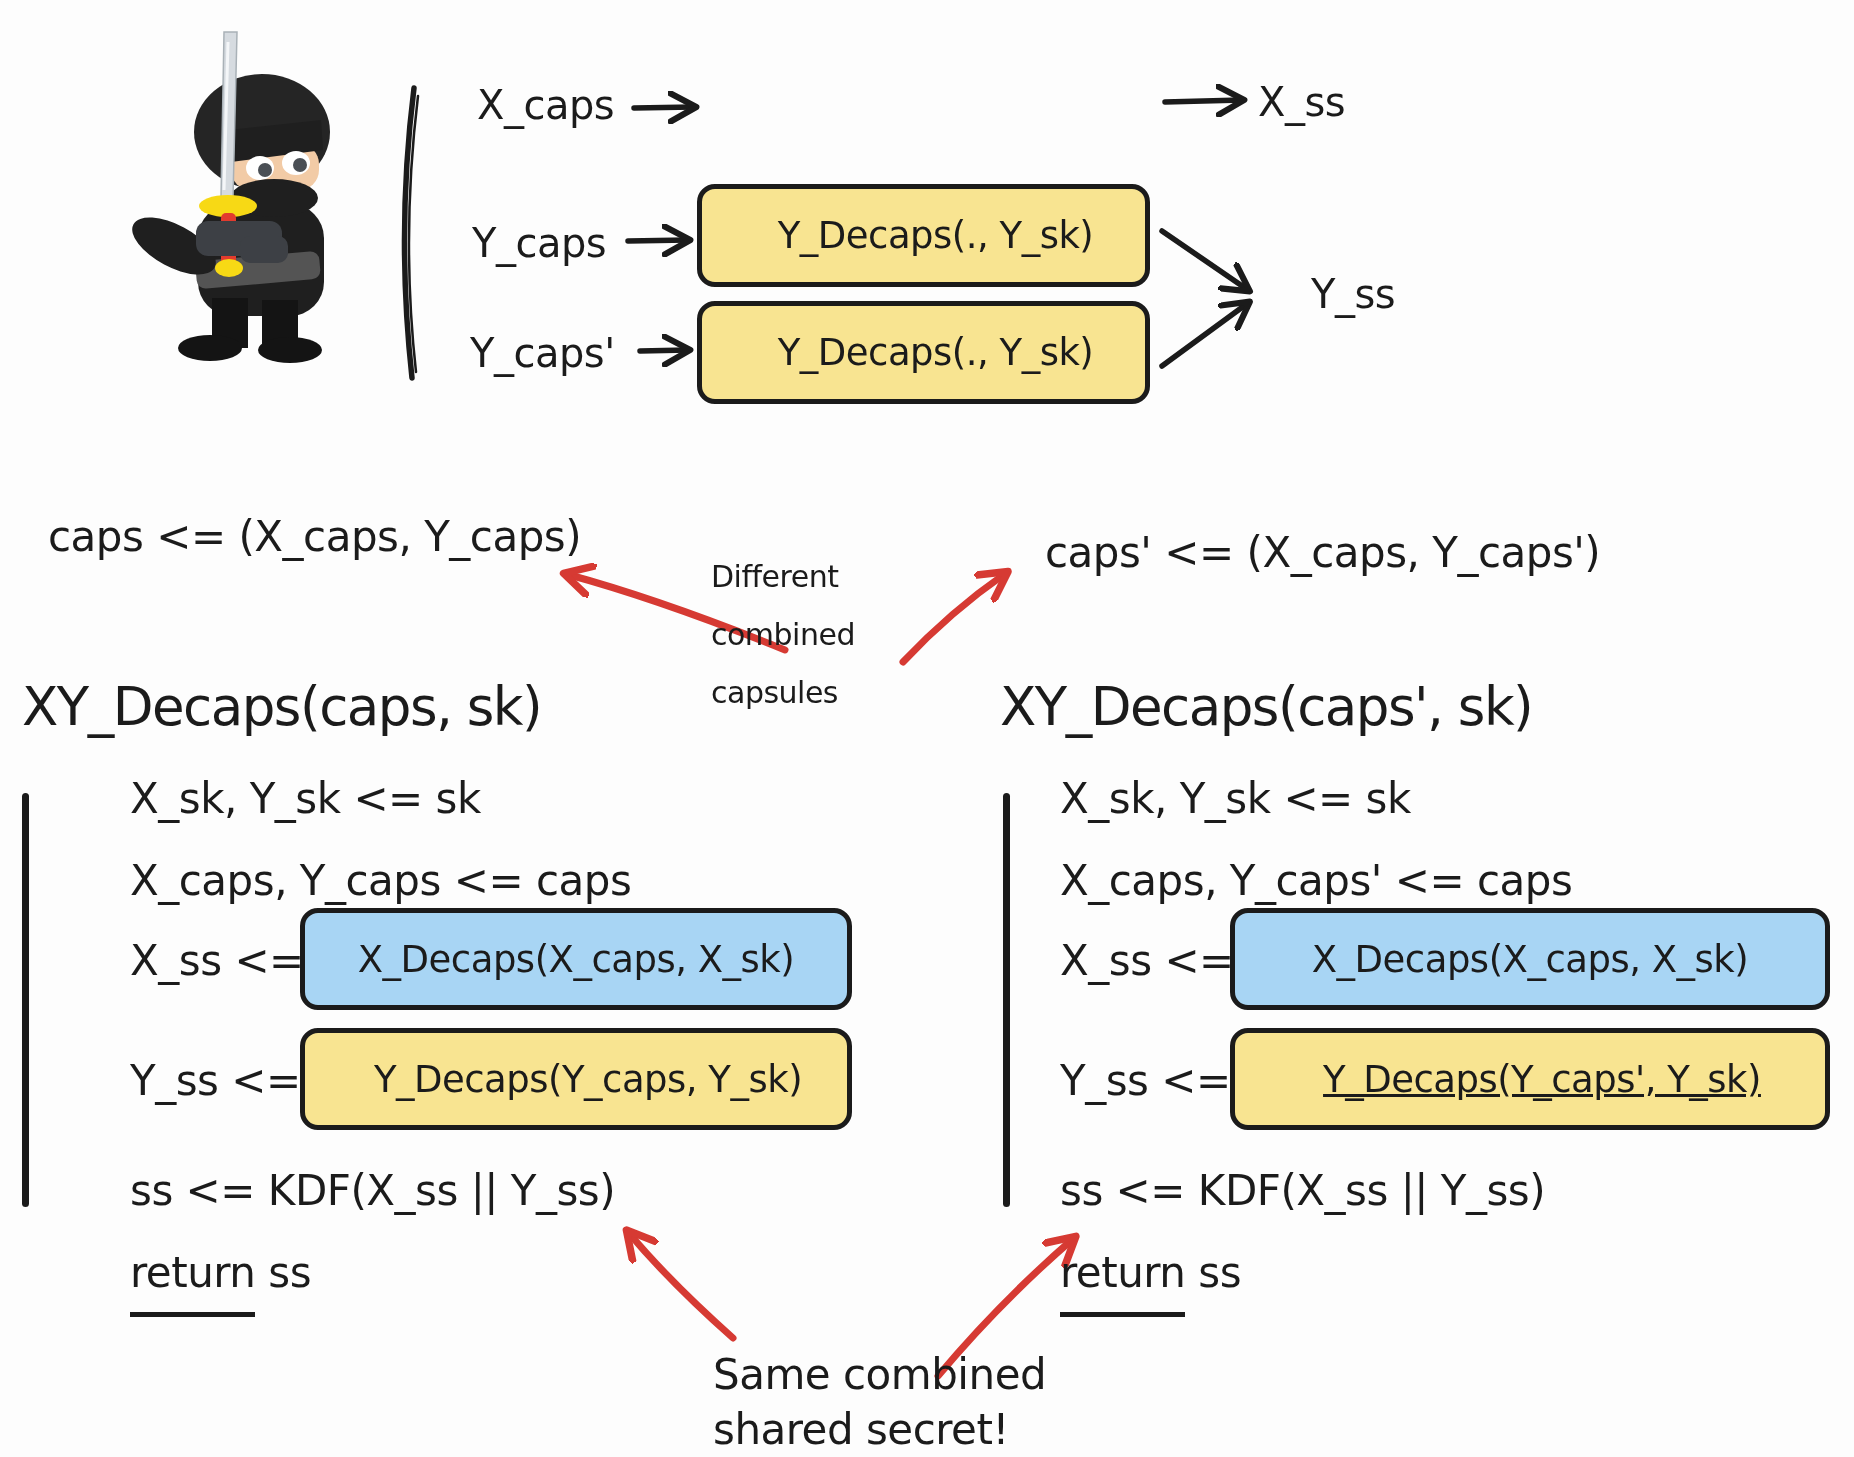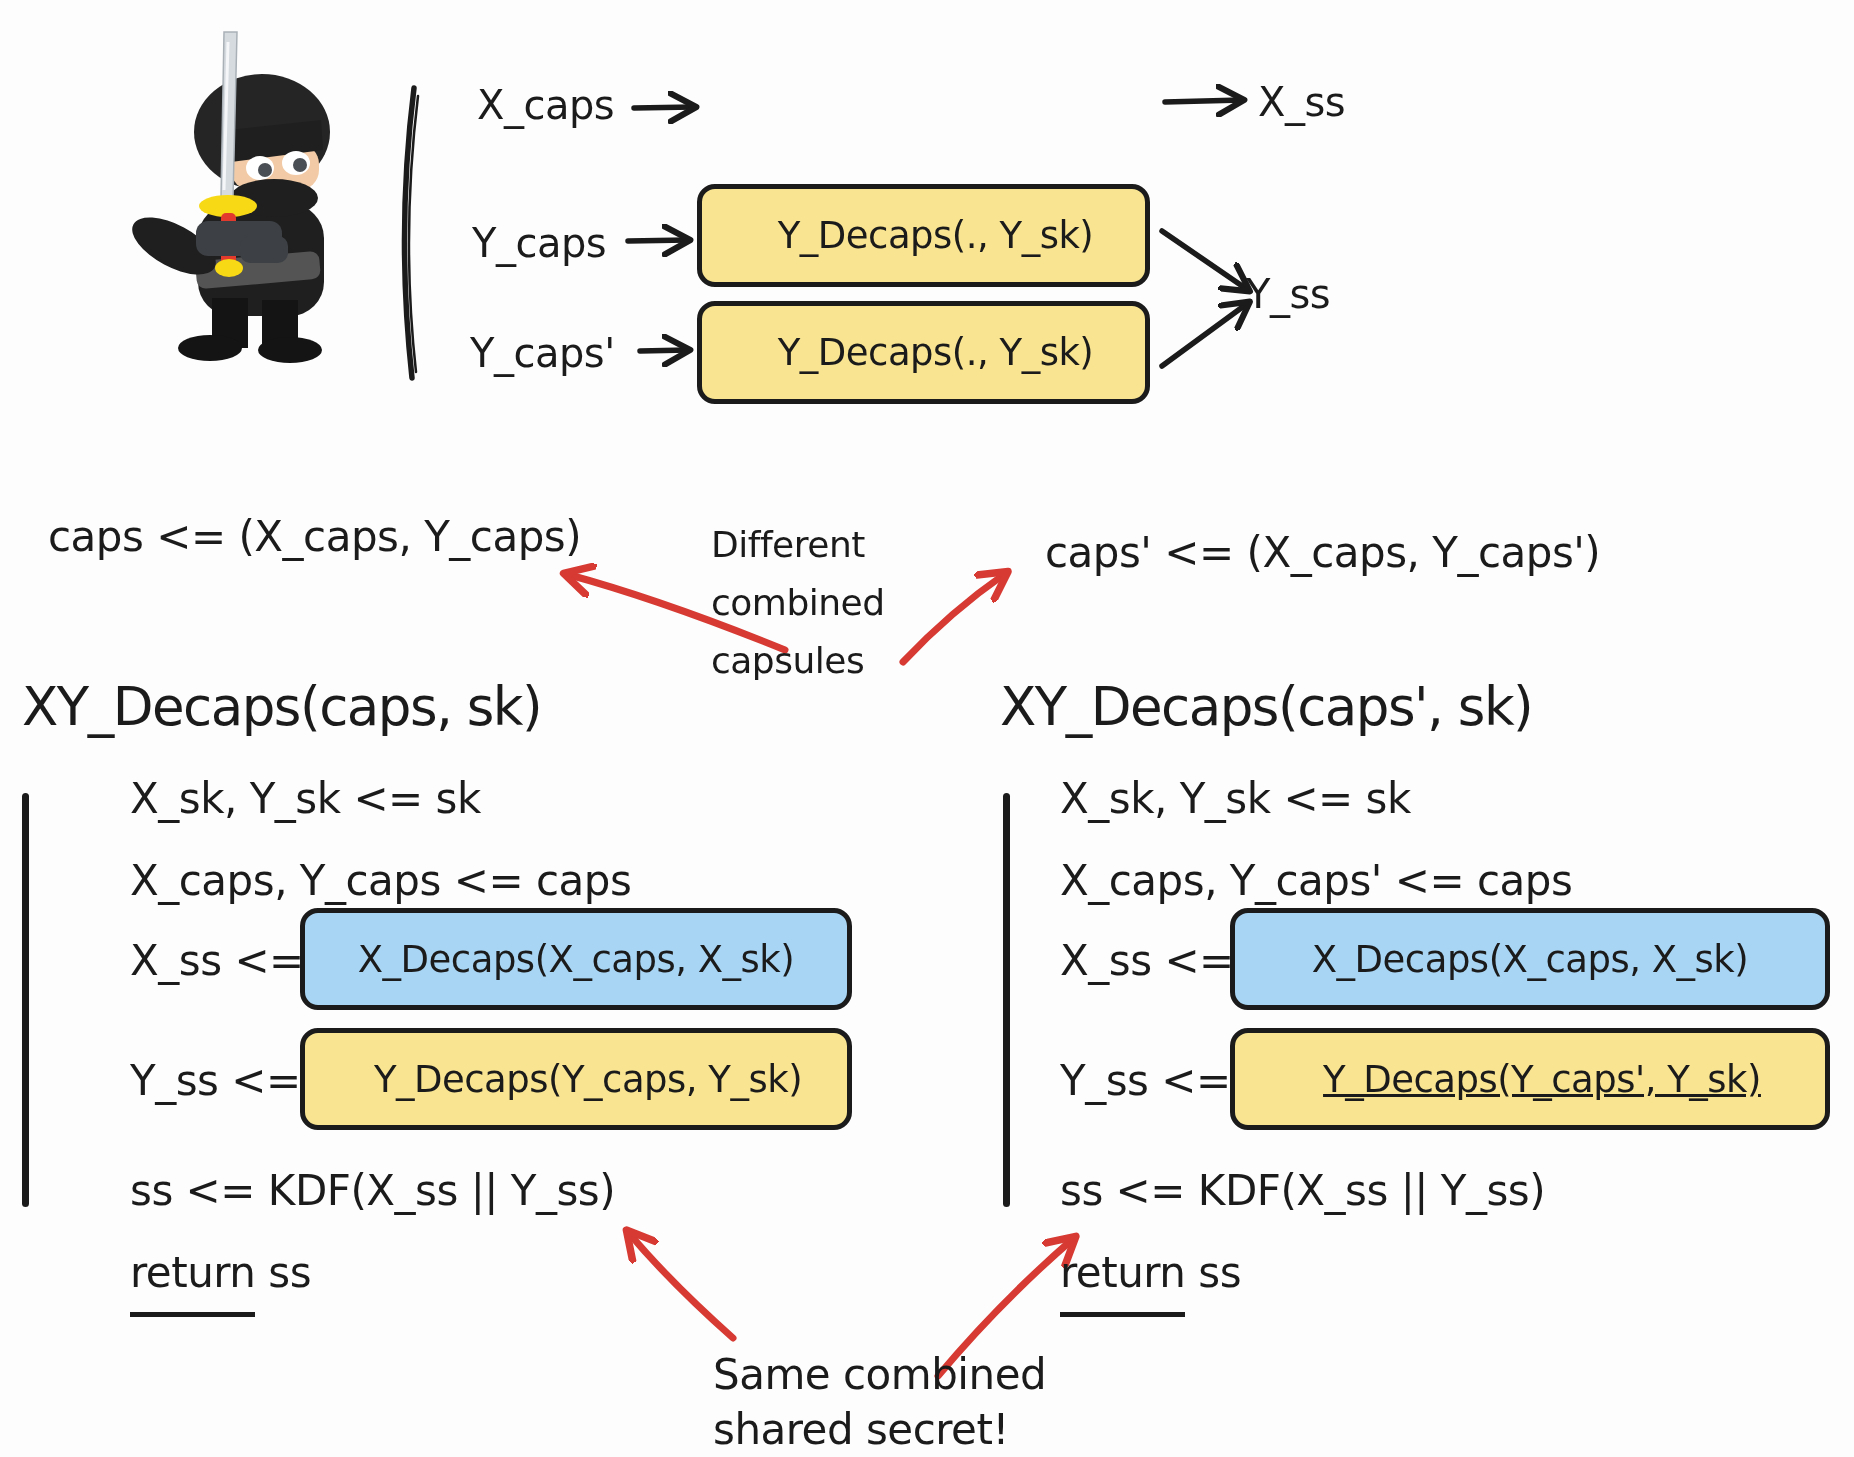--- a/index.html
+++ b/index.html
@@ -21,21 +21,21 @@
   #art{position:absolute;left:0;top:0;width:1854px;height:1457px;}
   .lbl{
     position:absolute;
     font-size:40px;
     line-height:1.1;
     white-space:nowrap;
     letter-spacing:-0.5px;
   }
   .eq{font-size:42px;}
   .fn-title{font-size:53px;letter-spacing:-1.5px;}
-  .note-line{font-size:36px;}
+  .note-line{font-size:30px;margin-top:35px;}
   .box{
     position:absolute;
     border:5px solid var(--ink);
     border-radius:18px;
     display:flex;align-items:center;justify-content:center;
     font-size:37px;
     white-space:nowrap;
     letter-spacing:-0.5px;
     box-sizing:border-box;
   }
@@ -117,21 +117,21 @@
 
   <div class="lbl" style="left:472px;top:221px;">Y_caps</div>
   <div class="box yellow" style="left:697px;top:184px;width:453px;height:103px;">
     <span>Y_Decaps(., Y_sk)</span>
   </div>
 
   <div class="lbl" style="left:470px;top:331px;">Y_caps'</div>
   <div class="box yellow" style="left:697px;top:301px;width:453px;height:103px;">
     <span>Y_Decaps(., Y_sk)</span>
   </div>
-  <div class="lbl" style="left:1246px;top:272px;">Y_ss</div>
+  <div class="lbl" style="left:1311px;top:272px;">Y_ss</div>
 
   <div class="lbl eq" style="left:48px;top:514px;">caps &lt;= (X_caps, Y_caps)</div>
   <div class="lbl note-line" style="left:711px;top:525px;">Different</div>
   <div class="lbl note-line" style="left:711px;top:583px;">combined</div>
   <div class="lbl note-line" style="left:711px;top:641px;">capsules</div>
   <div class="lbl eq" style="left:1045px;top:530px;">caps' &lt;= (X_caps, Y_caps')</div>
 
   <div class="lbl fn-title" style="left:22px;top:678px;">XY_Decaps(caps, sk)</div>
   <div class="vbar" style="left:22px;top:793px;height:414px;"></div>
   <div class="lbl eq" style="left:130px;top:776px;">X_sk, Y_sk &lt;= sk</div>

